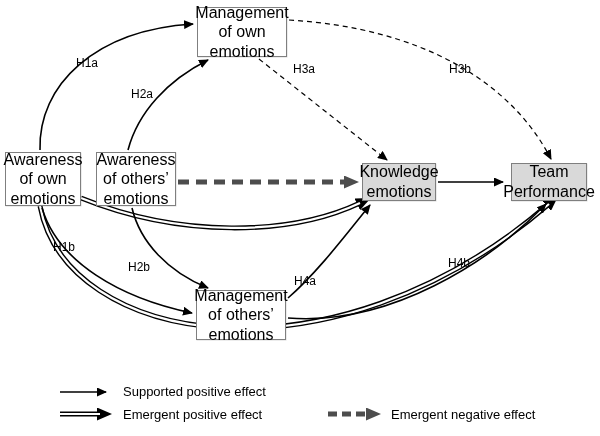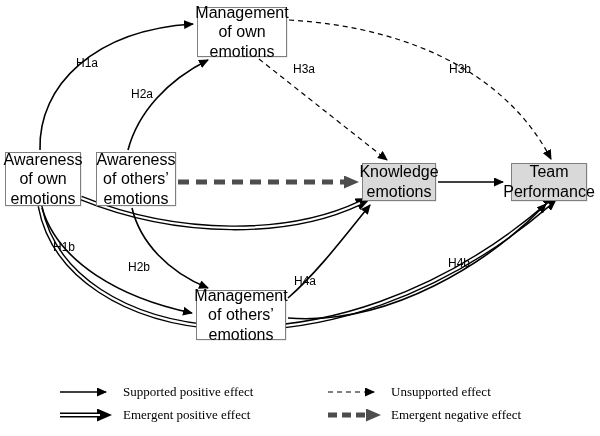--- a/index.html
+++ b/index.html
@@ -23,21 +23,21 @@
   .solid{stroke:#000000;stroke-width:1.6;fill:none;}
   .dashed{stroke:#000000;stroke-width:1.2;fill:none;stroke-dasharray:5 4;}
   .dbl-outer{stroke:#000000;stroke-width:5;fill:none;}
   .dbl-inner{stroke:#ffffff;stroke-width:2.2;fill:none;}
   .neg{stroke:#4d4d4d;stroke-width:5;fill:none;stroke-dasharray:11 7;}
   .legend{
     position:absolute;left:58px;top:384px;width:530px;
     display:flex;flex-direction:column;gap:7px;font-size:13px;color:#000;
   }
   .legend-row{display:flex;align-items:center;}
-  .legend-item{display:flex;align-items:center;gap:7px;font-family:Liberation Serif, serif;}
+  .legend-item{display:flex;align-items:center;gap:7px;}
   .legend-item.first{width:268px;}
   .legend-item svg{flex:0 0 auto;}
 </style>
 </head>
 <body>
 
 <div id="stage">
 
   <svg id="wires" viewBox="0 0 600 436">
     <defs>
@@ -115,31 +115,20 @@
         <svg width="58" height="14" viewBox="0 0 58 14">
           <defs>
             <marker id="lgA1" markerUnits="userSpaceOnUse" markerWidth="10" markerHeight="9" refX="9" refY="4.5" orient="auto">
               <path d="M0,0 L10,4.5 L0,9 z" fill="#000000"></path>
             </marker>
           </defs>
           <path d="M2 7 L48 7" stroke="#000" stroke-width="1.6" fill="none" marker-end="url(#lgA1)"></path>
         </svg>
         <span>Supported positive effect</span>
       </div>
-      <div class="legend-item">
-        <svg width="58" height="14" viewBox="0 0 58 14">
-          <defs>
-            <marker id="lgA2" markerUnits="userSpaceOnUse" markerWidth="10" markerHeight="9" refX="9" refY="4.5" orient="auto">
-              <path d="M0,0 L10,4.5 L0,9 z" fill="#000000"></path>
-            </marker>
-          </defs>
-          <path d="M2 7 L48 7" stroke="#000" stroke-width="1.2" stroke-dasharray="5 4" fill="none" marker-end="url(#lgA2)"></path>
-        </svg>
-        <span>Unsupported effect</span>
-      </div>
     </div>
     <div class="legend-row">
       <div class="legend-item first">
         <svg width="58" height="16" viewBox="0 0 58 16">
           <defs>
             <marker id="lgA3" markerUnits="userSpaceOnUse" markerWidth="15" markerHeight="13" refX="3" refY="6.5" orient="auto">
               <path d="M0,0 L15,6.5 L0,13 z" fill="#000000"></path>
             </marker>
           </defs>
           <path d="M2 8 L42 8" stroke="#000" stroke-width="5" fill="none" marker-end="url(#lgA3)"></path>

